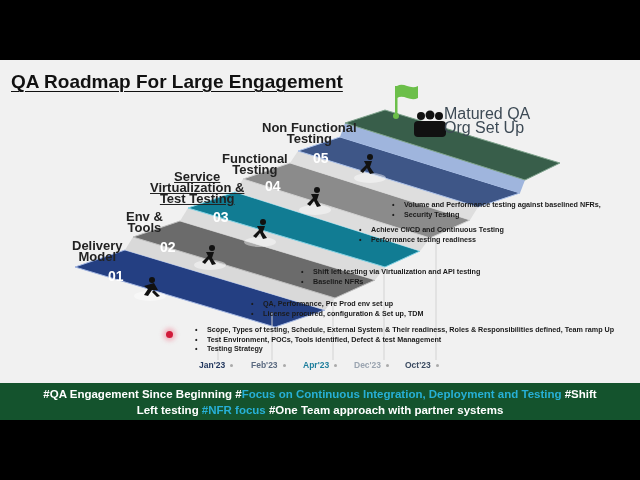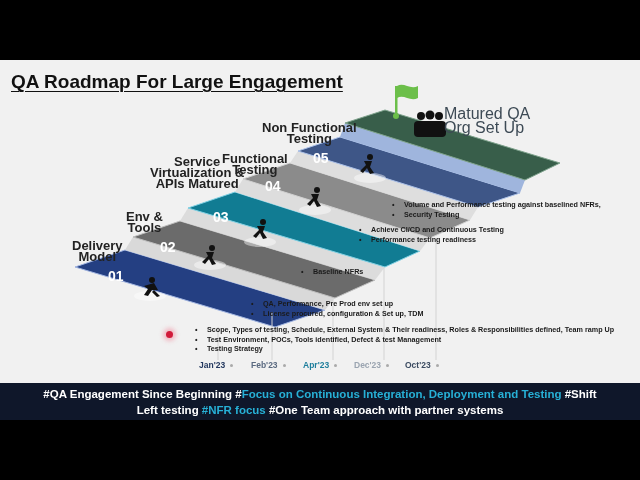--- a/index.html
+++ b/index.html
@@ -8,21 +8,21 @@
   .title { position:absolute; left:11px; top:11px; font-size:19px; font-weight:bold; color:#111; text-decoration:underline; text-decoration-thickness:1px; text-underline-offset:3px; white-space:nowrap; }
   svg.stairs { position:absolute; left:0; top:0; }
   .lbl { position:absolute; font-size:13px; font-weight:bold; color:#222; text-align:center; line-height:11px; white-space:nowrap; }
   .goal { position:absolute; left:444px; top:47px; font-size:16px; font-weight:normal; color:#3d4a55; text-align:left; line-height:14px; }
   .blist { position:absolute; margin:1px; padding:0; list-style:none; font-size:7.2px; font-weight:bold; color:#1a1a1a; line-height:9.5px; white-space:nowrap; }
   .blist li { position:relative; padding-left:12px; }
   .blist li::before { content:"\2022"; position:absolute; left:0; top:0; }
   .months { position:absolute; top:300px; left:0; width:640px; height:16px; font-size:8.5px; font-weight:bold; }
   .month { position:absolute; white-space:nowrap; }
   .month .dot { display:inline-block; width:3px; height:3px; background:#aaa; border-radius:50%; margin-left:5px; vertical-align:middle; }
-  .footer { position:absolute; left:0; top:323px; width:640px; height:37px; background:#0f172a; color:#fff; font-size:11.5px; font-weight:bold; text-align:center; line-height:16px; padding-top:3px; box-sizing:border-box; }
+  .footer { position:absolute; left:0; top:323px; width:640px; height:37px; background:#14532d; color:#fff; font-size:11.5px; font-weight:bold; text-align:center; line-height:16px; padding-top:3px; box-sizing:border-box; }
   .footer .hl { color:#27b0d6; }
   .cursor-dot { position:absolute; left:166px; top:271px; width:7px; height:7px; border-radius:50%; background:#d11a3a; box-shadow:0 0 4px 3px rgba(240,80,110,0.35); }
 </style>
 </head>
 <body>
 
 <div class="slide">
   <div class="title">QA Roadmap For Large Engagement</div>
 
   <svg class="stairs" width="640" height="300" viewBox="0 0 640 300">
@@ -106,24 +106,24 @@
   </svg>
 
   <div class="lbl" style="left:72px;top:180px;">
     <div>Delivery</div>
     <div>Model</div>
   </div>
   <div class="lbl" style="left:126px;top:151px;">
     <div>Env &amp;</div>
     <div>Tools</div>
   </div>
-  <div class="lbl" style="left:150px;top:96px;">
+  <div class="lbl" style="left:150px;top:111px;text-decoration:underline;">
     <div>Service</div>
     <div>Virtualization &amp;</div>
-    <div>APIs Matured</div>
+    <div>Test Testing</div>
   </div>
   <div class="lbl" style="left:222px;top:93px;">
     <div>Functional</div>
     <div>Testing</div>
   </div>
   <div class="lbl" style="left:262px;top:62px;">
     <div>Non Functional</div>
     <div>Testing</div>
   </div>
 
@@ -134,20 +134,21 @@
 
   <ul class="blist" style="left:391px;top:139px;">
     <li>Volume and Performance testing against baselined NFRs,</li>
     <li style="list-style:none;"><span>Security Testing</span></li>
   </ul>
   <ul class="blist" style="left:358px;top:164px;">
     <li>Achieve CI/CD and Continuous Testing</li>
     <li>Performance testing readiness</li>
   </ul>
   <ul class="blist" style="left:300px;top:206px;">
+    <li>Shift left testing via Virtualization and API testing</li>
     <li>Baseline NFRs</li>
   </ul>
   <ul class="blist" style="left:194px;top:264px;">
     <li>Scope, Types of testing, Schedule, External System &amp; Their readiness, Roles &amp; Responsibilities defined, Team ramp Up</li>
     <li>Test Environment, POCs, Tools identified, Defect &amp; test Management</li>
     <li>Testing Strategy</li>
   </ul>
   <ul class="blist" style="left:250px;top:238px;">
     <li>QA, Performance, Pre Prod env set up</li>
     <li>License procured, configuration &amp; Set up, TDM</li>

